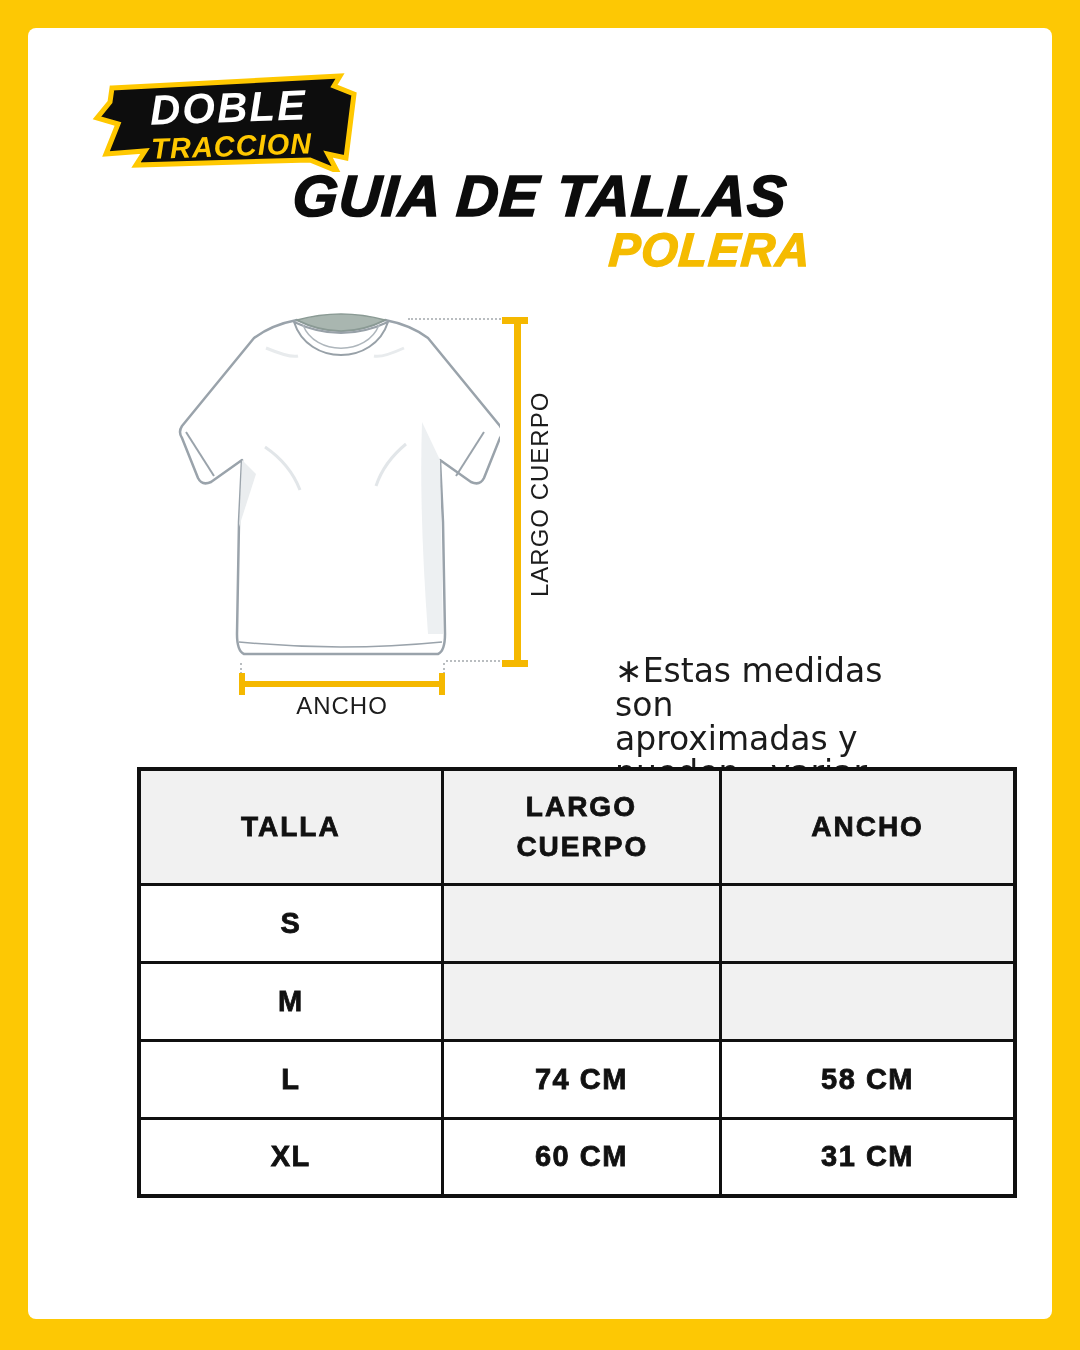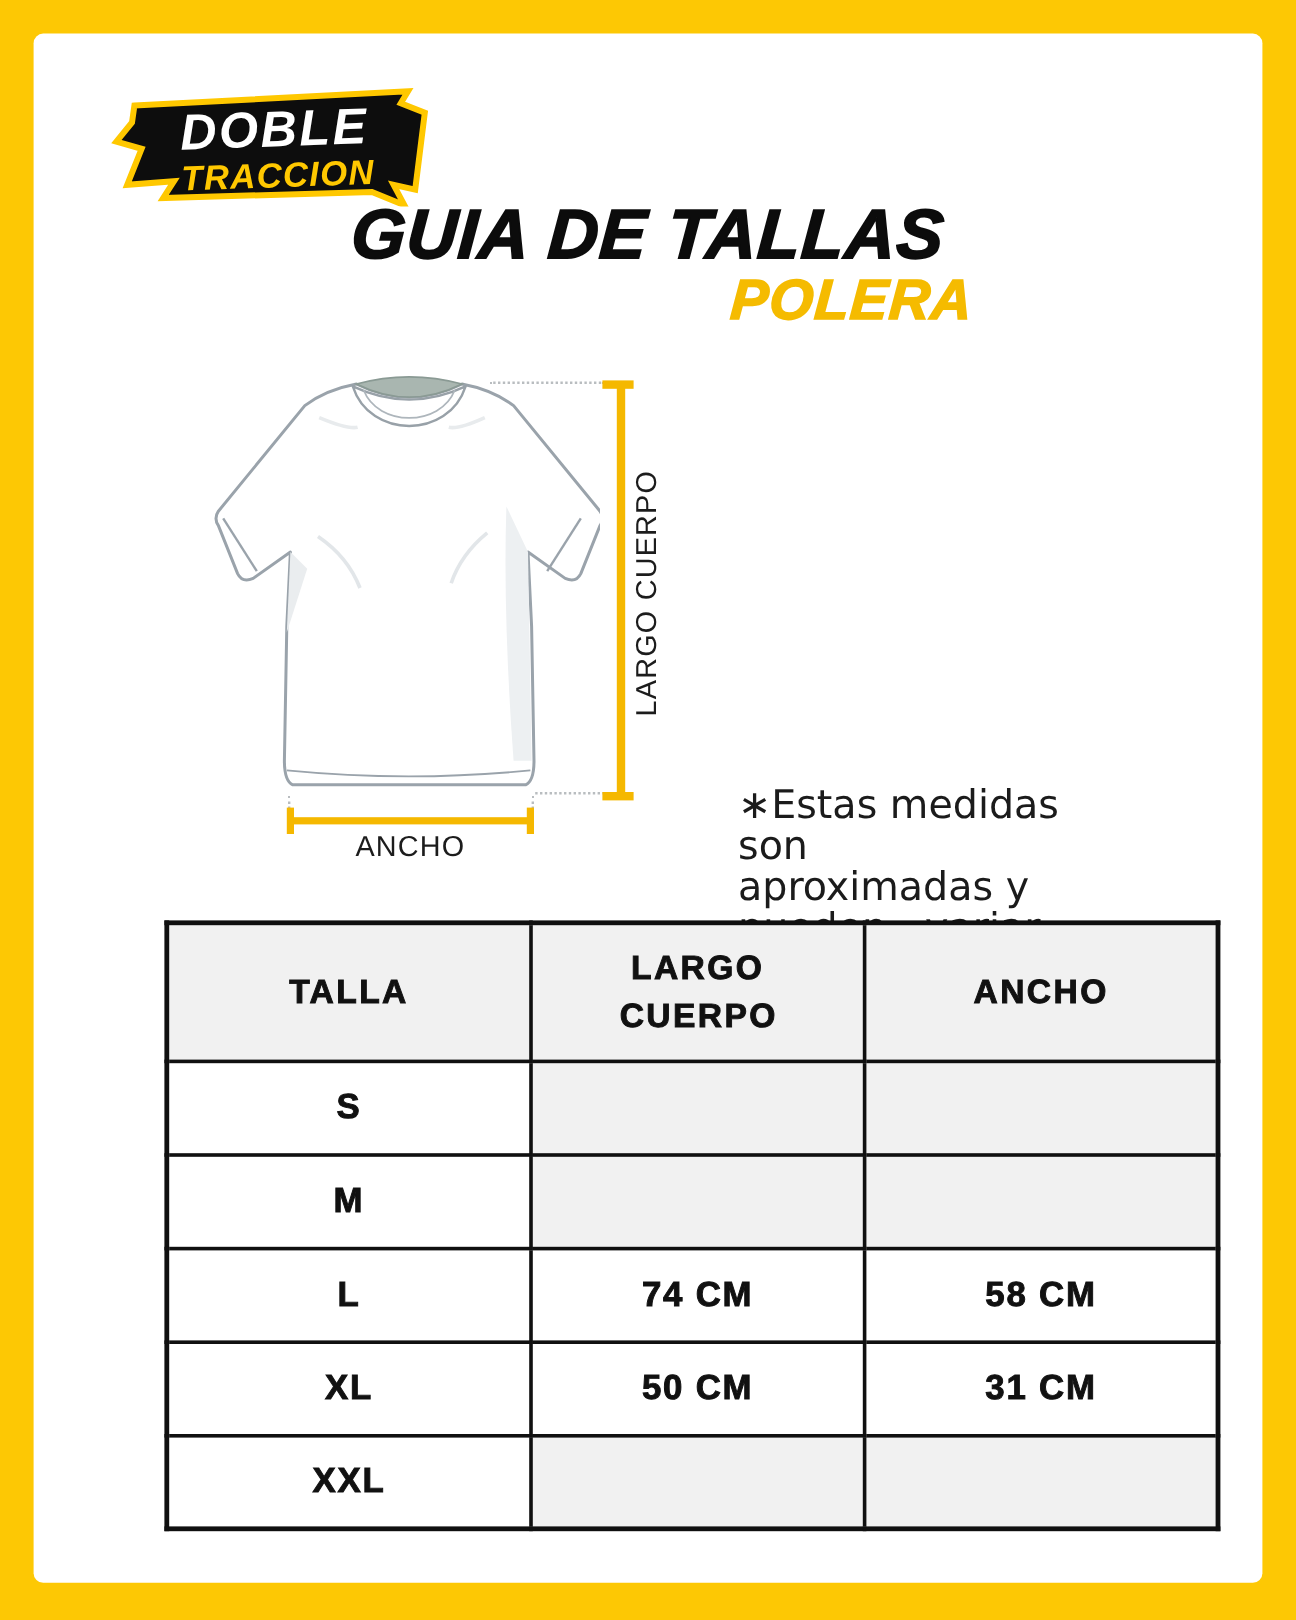--- a/index.html
+++ b/index.html
@@ -134,22 +134,17 @@
     <td class="empty"></td>
     <td class="empty"></td>
   </tr>
   <tr class="body-row">
     <td>L</td>
     <td>74 CM</td>
     <td>58 CM</td>
   </tr>
   <tr class="body-row">
     <td>XL</td>
-    <td>50 CM</td>
+    <td>60 CM</td>
     <td>31 CM</td>
-  </tr>
-  <tr class="body-row">
-    <td>XXL</td>
-    <td class="empty"></td>
-    <td class="empty"></td>
   </tr>
 </tbody>
   </table>
 
 </body></html>

